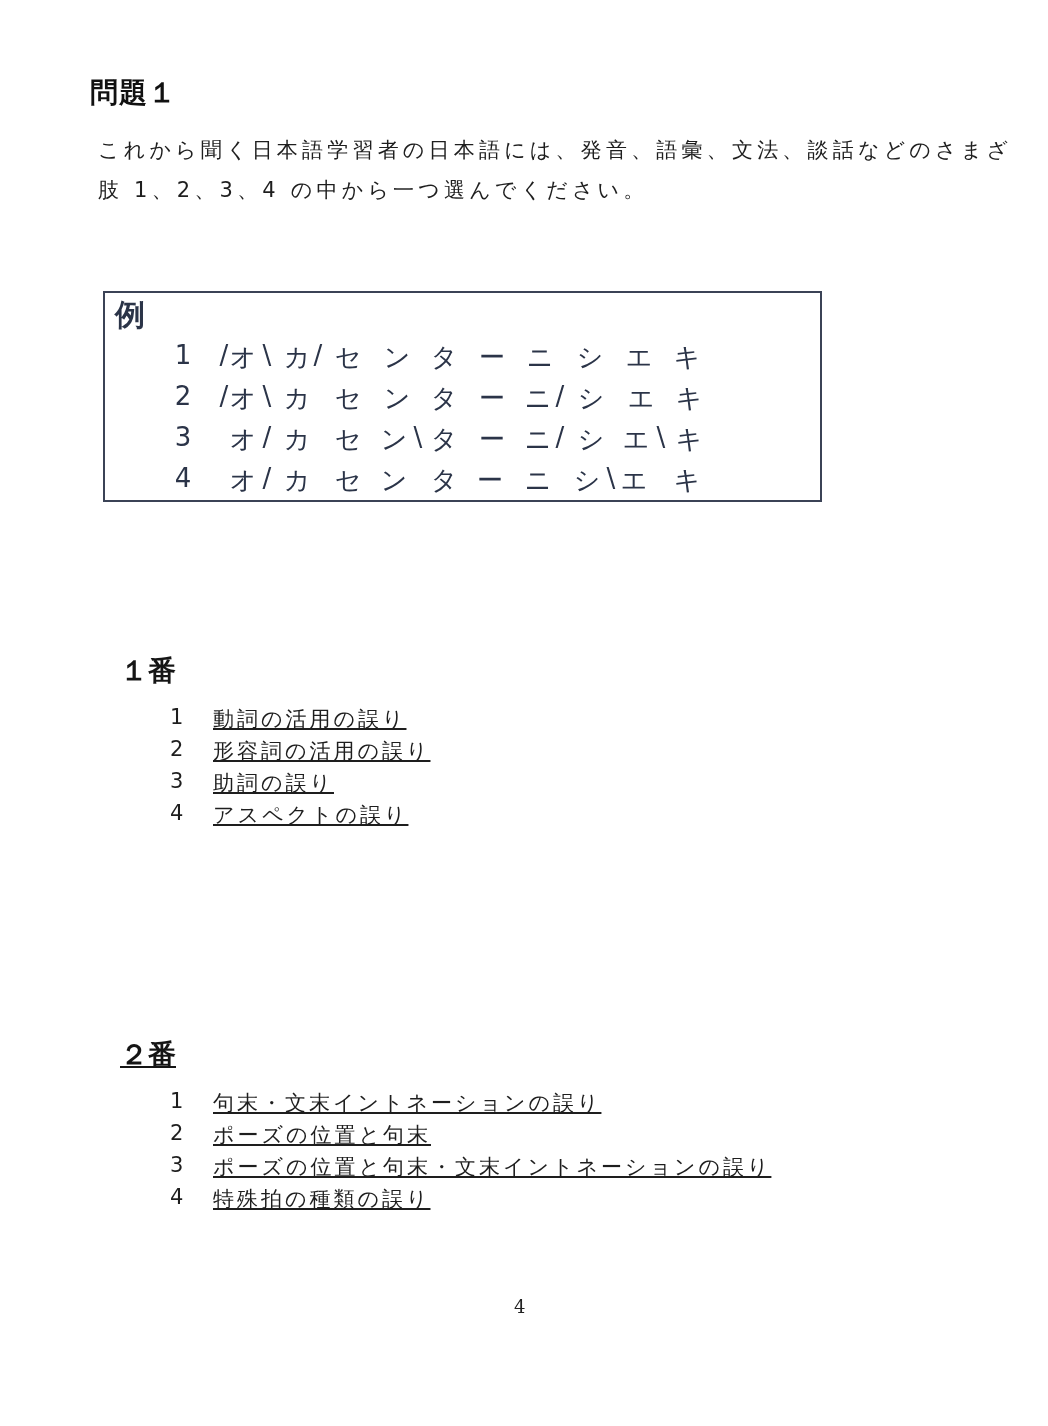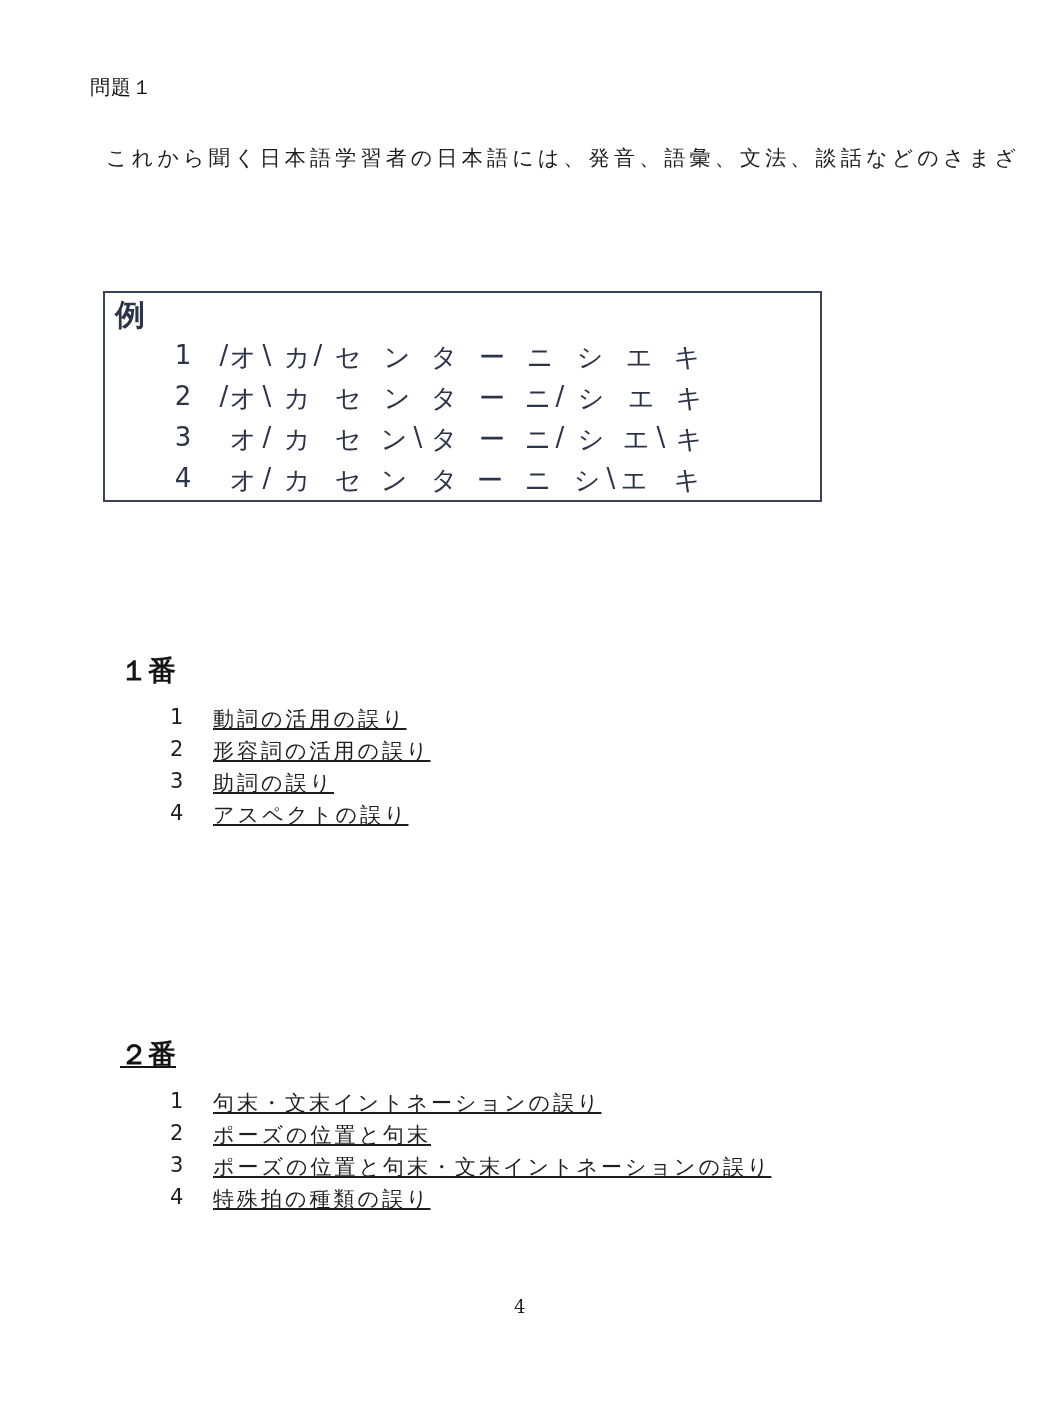--- a/index.html
+++ b/index.html
@@ -1,38 +1,39 @@
 <!DOCTYPE html>
 <html><head>
 <meta charset="utf-8">
 <style>
   html, body { margin:0; padding:0; background:#ffffff; }
   body { width:1048px; height:1426px; position:relative; overflow:hidden;
          font-family: "DejaVu Sans", "Liberation Sans", sans-serif; color:#1a1a1a; }
   .abs { position:absolute; }
-  .h-main { left:90px; top:74px; font-size:20px; font-weight:normal; color:#111; letter-spacing:1px; }
+  .h-main { left:90px; top:74px; font-size:28px; font-weight:bold; color:#111; letter-spacing:1px; }
   .intro { left:90px; top:126px; width:880px; font-size:21px; line-height:32px; letter-spacing:4.2px; color:#1e1e1e; }
-  .intro p { margin:16px; white-space:nowrap; }
+  .intro p { margin:8px; white-space:nowrap; }
   .example-box { left:103px; top:291px; width:719px; height:211px; border:2px solid #3b4356; box-sizing:border-box; }
   .example-label { left:115px; top:295px; font-size:30px; font-weight:bold; color:#2b3448; }
   .ex-row { position:absolute; left:0; height:40px; font-size:26px; color:#2b3448; }
   .ex-cell { position:absolute; top:0; transform:translateX(-50%); white-space:nowrap; }
   .sec-title { font-size:28px; font-weight:bold; color:#151515; }
   .opt { position:absolute; font-size:21px; letter-spacing:3px; color:#1e1e1e; white-space:nowrap; }
   .opt-num { position:absolute; left:170px; }
   .opt-text { position:absolute; left:213px;text-decoration:underline; }
   .page-num { left:514px; top:1296px; font-family:"DejaVu Serif","Liberation Serif",serif; font-size:18px; color:#222; }
 </style>
 </head>
 <body>
 
 <div class="abs h-main">問題１</div>
 
 <div class="abs intro">
   <p> これから聞く日本語学習者の日本語には、発音、語彙、文法、談話などのさまざ</p>
+  <p>肢 1、2、3、4 の中から一つ選んでください。</p>
 </div>
 
 <div class="abs example-box"></div>
 <div class="abs example-label">例</div>
 
 <div id="example-rows">
     <div class="ex-row" style="top: 340px; width: 1048px;">
       <span class="ex-cell" style="left: 183px;">1</span>
       <span class="ex-cell" style="left: 224px;">/</span>
       <span class="ex-cell" style="left: 243px;">オ</span>

